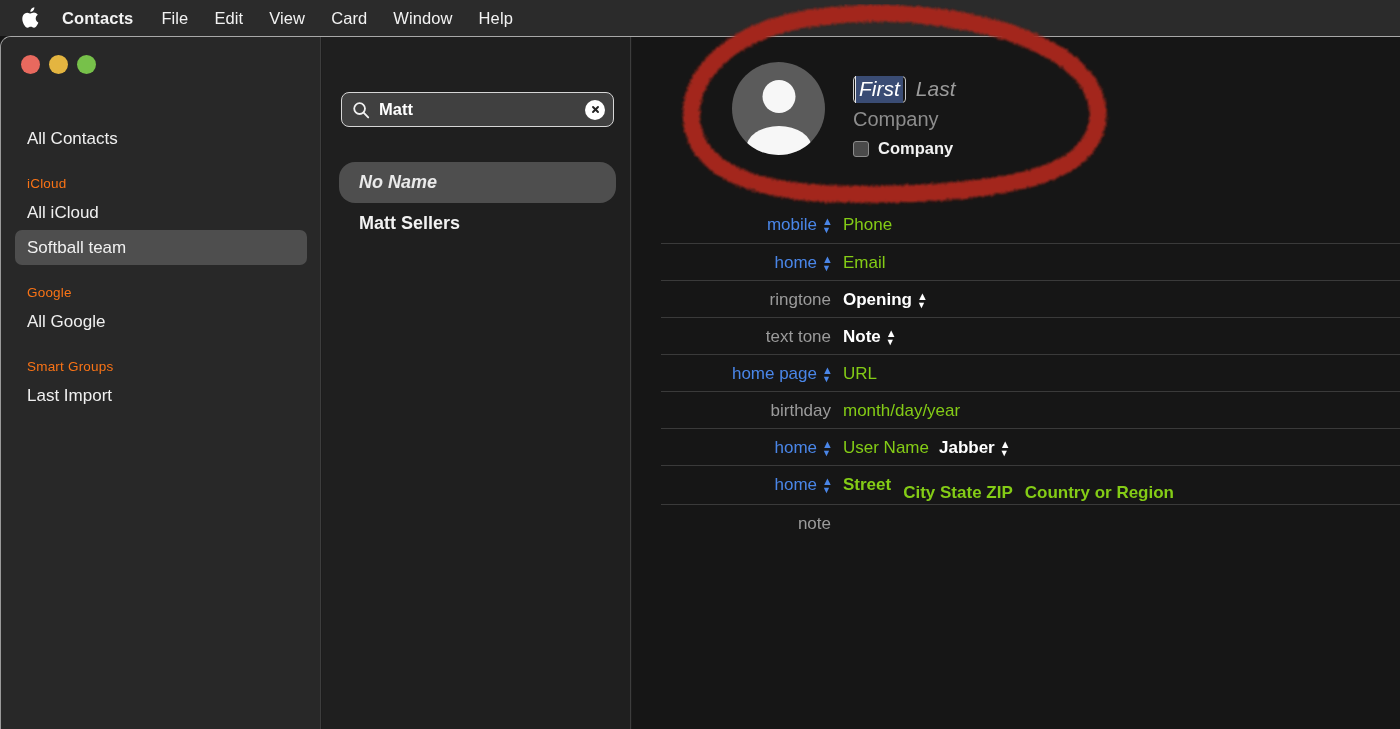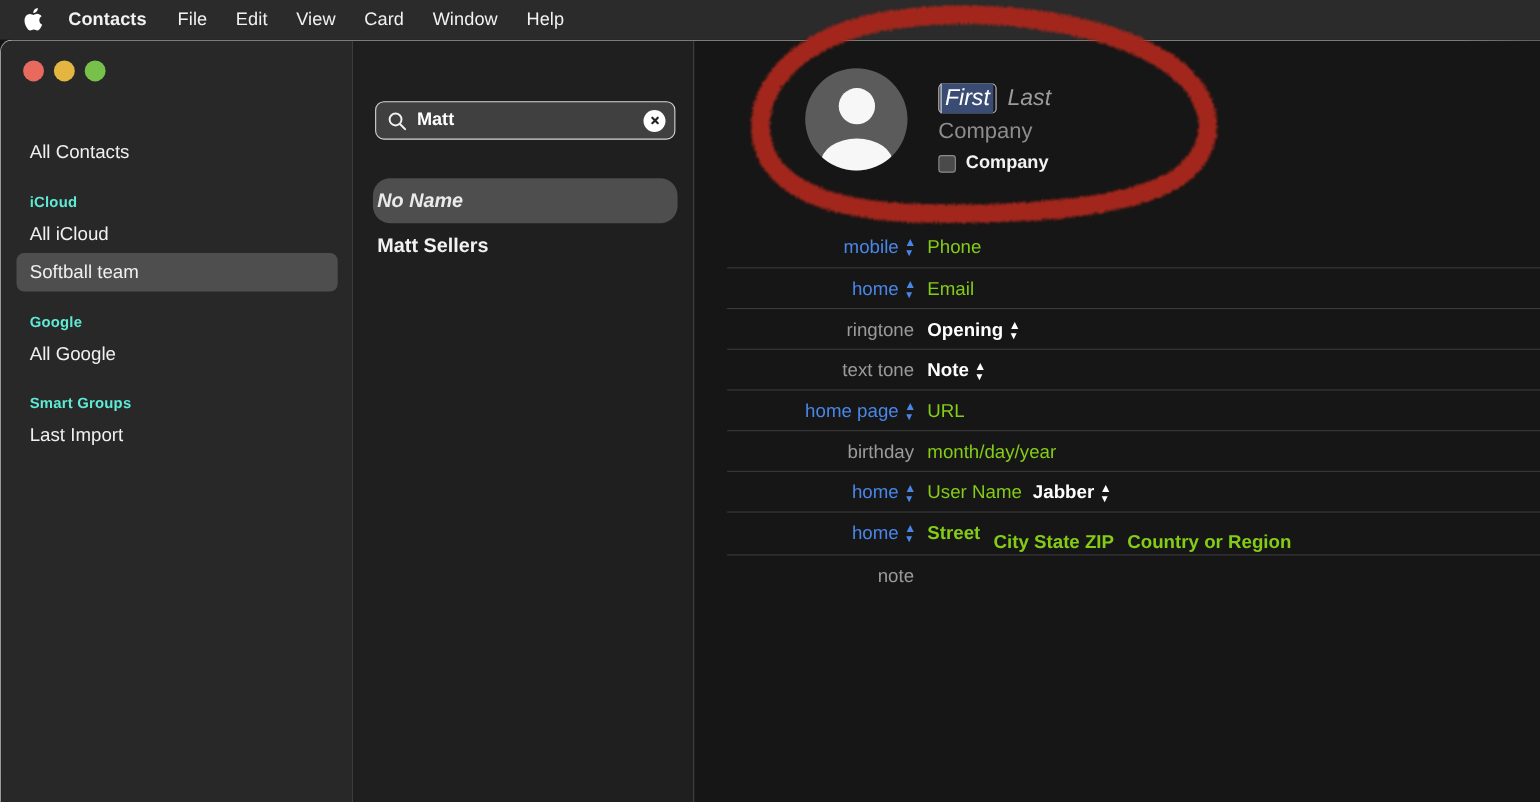--- a/index.html
+++ b/index.html
@@ -53,21 +53,21 @@
   .light.green { background: #77c14a; }
 
   .side-list { position: absolute; top: 84px; left: 0; width: 320px; }
   .side-row {
     height: 35px; display: flex; align-items: center;
     padding-left: 26px; color: #f0f0f0; font-size: 17px;
     margin: 0 14px 0 14px; border-radius: 7px; padding-left: 12px;
   }
   .side-row.selected { background: #4e4e4e; }
   .side-header {
-    color: #5eead4; font-size: 13.5px; font-weight: bold;
+    color: #f97316; font-size: 13.5px; font-weight: normal;
     padding-left: 26px; margin-top: 20px; margin-bottom: 4px;
     letter-spacing: .2px;
   }
 
   
   .listcol {
     position: absolute; left: 321px; top: 0; width: 309px; height: 693px;
     background: #1f1f1f;
     border-right: 1px solid #3d3d3d;
   }
@@ -84,21 +84,21 @@
   .search-text { color: #ffffff; font-size: 16.5px; font-weight: bold; flex: 1; }
   .clear-btn {
     width: 20px; height: 20px; border-radius: 50%; background: #ffffff;
     display: flex; align-items: center; justify-content: center; flex: 0 0 20px;
   }
   .clear-btn svg { display: block; }
 
   .contact-list { position: absolute; left: 17px; top: 125px; width: 277px; }
   .contact-row {
     height: 41px; display: flex; align-items: center;
-    padding-left: 4px; border-radius: 16px;
+    padding-left: 20px; border-radius: 16px;
     color: #f2f2f2; font-size: 18px; font-weight: bold;
   }
   .contact-row.selected { background: #4e4e4e; }
   .contact-row.noname { font-style: italic; color: #eaeaea; }
 
   
   .detail {
     position: absolute; left: 631px; top: 0; width: 769px; height: 693px;
     background: #161616;
   }

